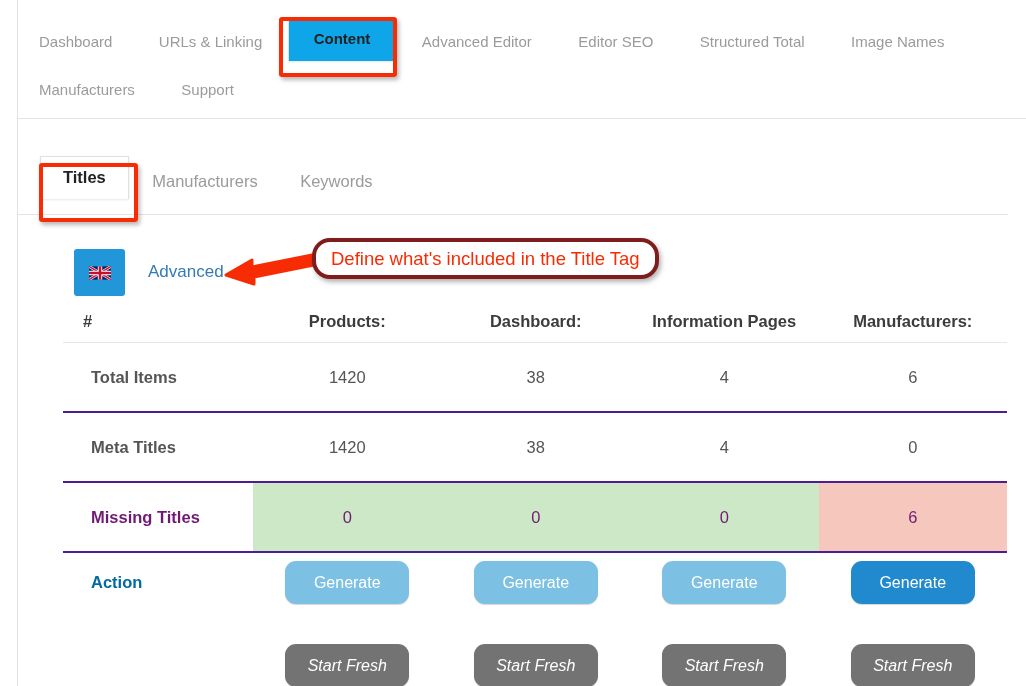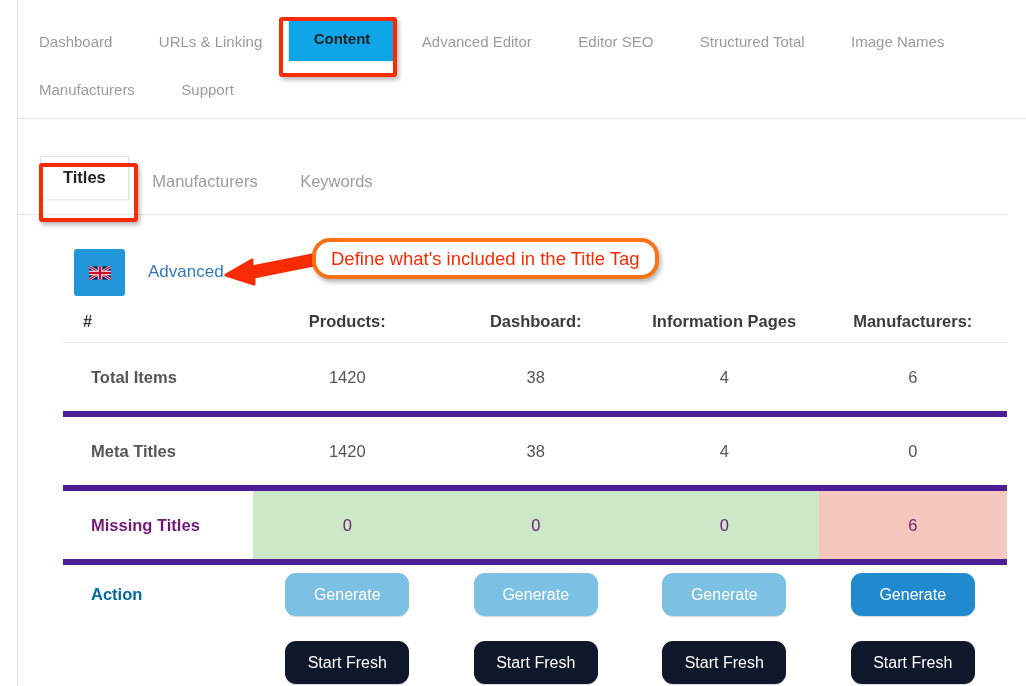--- a/index.html
+++ b/index.html
@@ -157,21 +157,21 @@
     pointer-events: none;
   }
   #anno-content-tab  { left: 279px; top: 17px;  width: 110px; height: 52px; }
   #anno-titles-tab   { left: 39px;  top: 163px; width: 91px;  height: 51px; }
 
   #callout {
     position: absolute;
     left: 312px;
     top: 238px;
     height: 33px;
-    border: 4px solid #f97316;
+    border: 4px solid #7f1d1d;
     border-radius: 18px;
     background: #fff;
     box-shadow: 2px 3px 5px rgba(0,0,0,0.30);
     color: #f72c04;
     font-size: 18.5px;
     line-height: 33px;
     padding: 0 15px;
     white-space: nowrap;
   }
 
@@ -198,21 +198,21 @@
     text-align: center;
     padding: 0;
   }
   #stats-table th {
     font-weight: bold;
     color: #3c3c3c;
     height: 42px;
     vertical-align: middle;
   }
   #stats-table thead tr { border-bottom: 1px solid #e6e6e6; }
-  #stats-table tbody tr { border-bottom: 6px solid #4c1d95; }
+  #stats-table tbody tr { border-bottom: 2px solid #4c1d95; }
   #stats-table tbody tr.no-line { border-bottom: none; }
 
   .col-label {
     width: 190px;
     text-align: left !important;
     font-weight: bold;
     color: #0369a1;
     padding-left: 28px !important;
     box-sizing: border-box;
   }
@@ -232,21 +232,21 @@
     color: #fff;
     font-size: 16px;
     font-family: "Liberation Sans", sans-serif;
     width: 124px;
     height: 43px;
     cursor: pointer;
     box-shadow: 0 1px 1px rgba(0,0,0,0.16);
   }
   .btn-generate { background: #7cc0e3; }
   .btn-generate.primary { background: #2189ce; }
-  .btn-fresh { background: #0f172a; margin-top: 25px; }
+  .btn-fresh { background: #737373; margin-top: 40px; font-style: italic; }
 
   .action-cell { vertical-align: top; padding-top: 8px !important; }
   td.action-label { vertical-align: top; padding-top: 20px !important; }
 </style>
 </head>
 <body>
 
 <div id="page">
 
   <div class="frame-left"></div>

